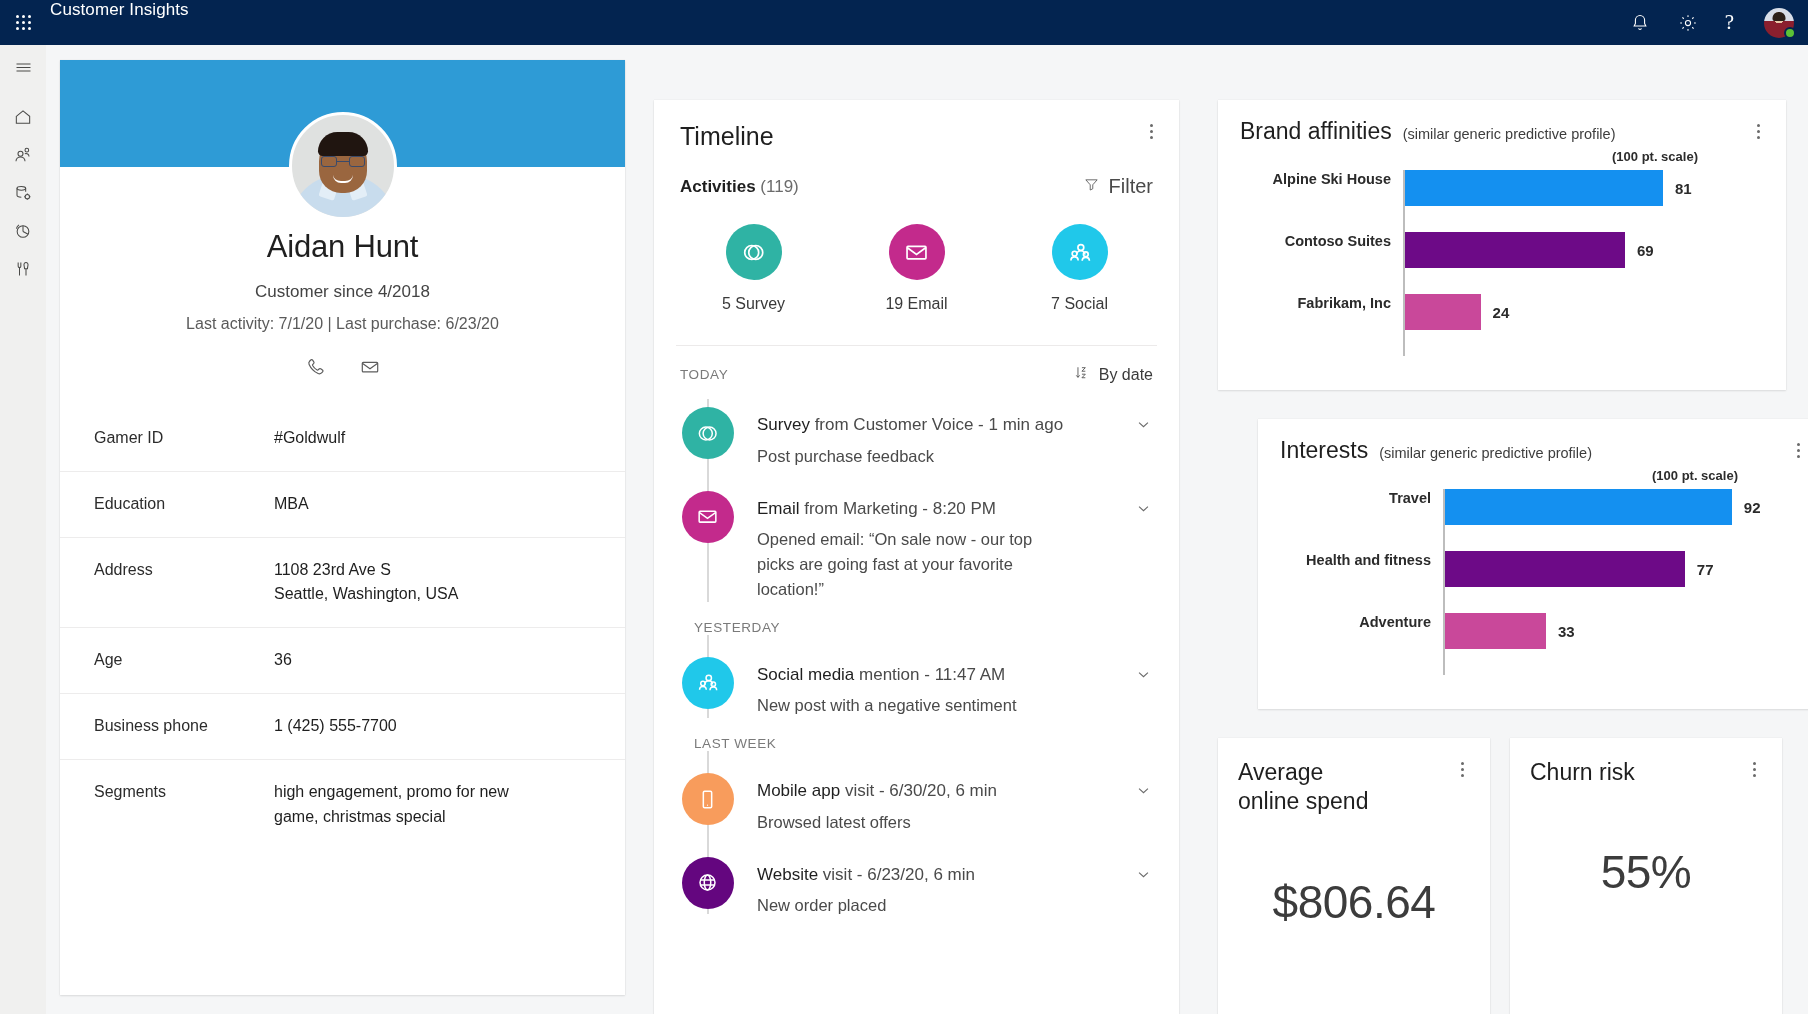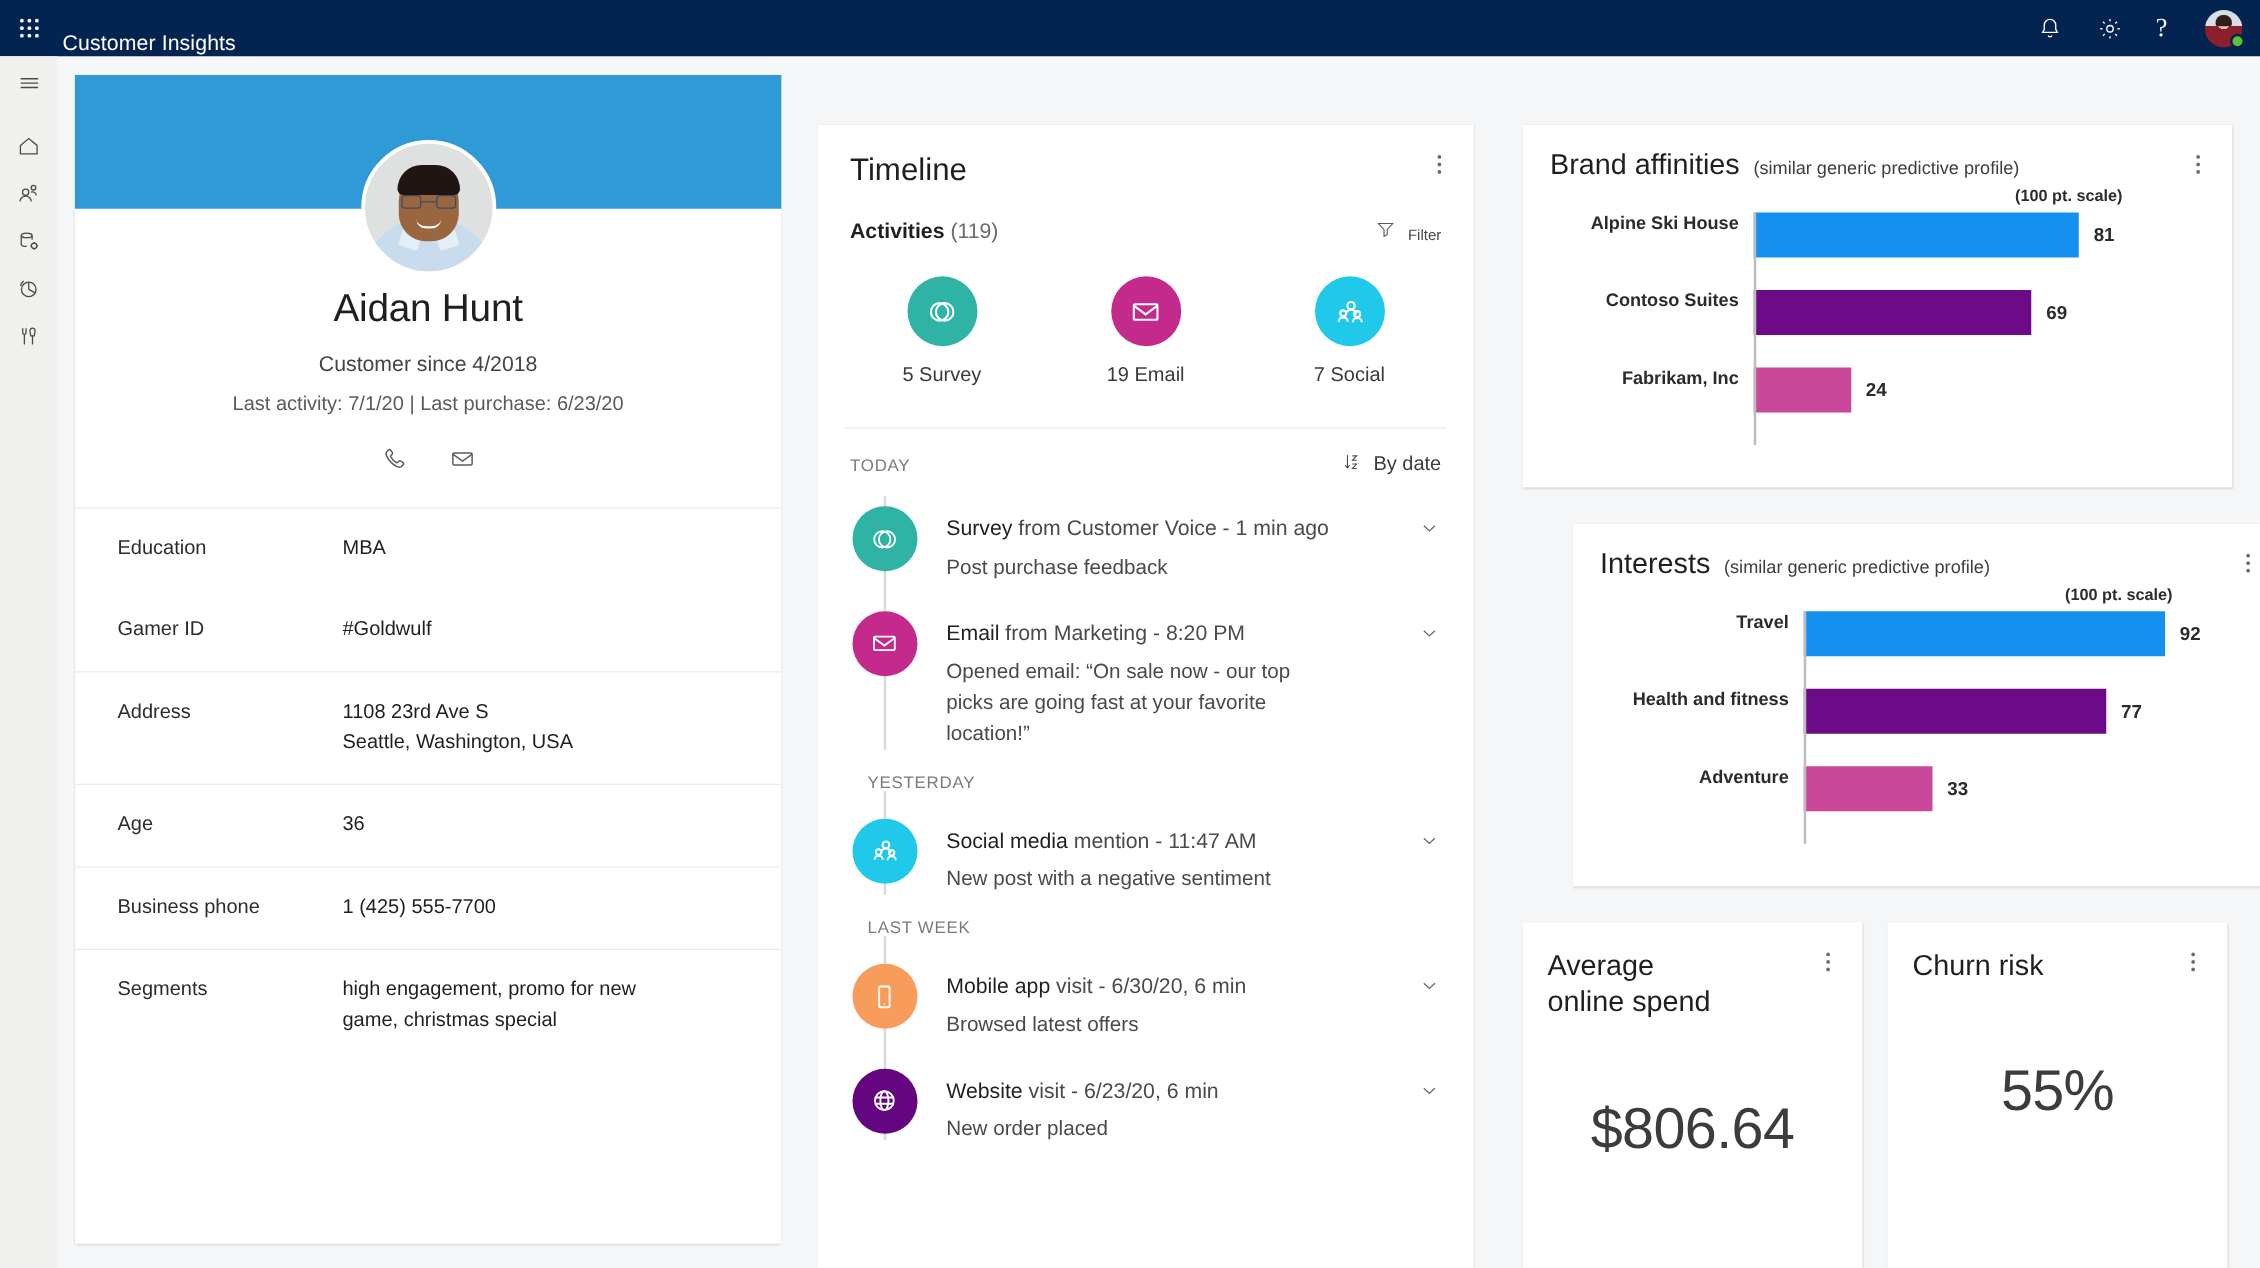--- a/index.html
+++ b/index.html
@@ -9,21 +9,21 @@
     font-family: "Liberation Sans", sans-serif;
     overflow: hidden;
     -webkit-font-smoothing: antialiased;
   }
 
   
   .topnav {
     position: absolute; top: 0; left: 0;
     width: 1808px; height: 45px;
     background: #032450;
-    display: flex; align-items: flex-end;
+    display: flex; align-items: flex-start;
   }
   .waffle {
     width: 46px; height: 45px;
     display: flex; align-items: center; justify-content: center;
     cursor: pointer;
   }
   .waffle-grid {
     display: grid; grid-template-columns: repeat(3, 3px);
     grid-template-rows: repeat(3, 3px); gap: 3px;
   }
@@ -126,21 +126,21 @@
   
   #timeline-card { left: 608px; top: 55px; width: 525px; height: 930px; }
   .tl-head { padding: 22px 26px 0 26px; position: relative; }
   .tl-title { font-size: 25px; color: #1f1f1f; font-weight: 400; }
   .kebab { position: absolute; right: 18px; top: 20px; width: 20px; height: 22px; cursor: pointer; display:flex; flex-direction:column; align-items:center; justify-content:center; gap:3px; }
   .kebab i { width: 3px; height: 3px; border-radius: 50%; background: #6a6a6a; display: block; }
   .tl-activities { display: flex; align-items: center; justify-content: space-between; padding: 0 26px; margin-top: 24px; }
   .act-label { font-size: 17px; color: #1f1f1f; }
   .act-label b { font-weight: 700; }
   .act-label span { color: #6b6b6b; }
-  .tl-filter { display: flex; align-items: flex-end; gap: 9px; cursor: pointer; color: #4a4a4a; font-size: 12px; }
+  .tl-filter { display: flex; align-items: flex-start; gap: 9px; cursor: pointer; color: #4a4a4a; font-size: 20px; }
   .tl-filter svg { stroke: #5a5a5a; fill: none; stroke-width: 1.25; }
 
   .act-tiles { display: flex; justify-content: space-around; padding: 0 18px; margin-top: 26px; }
   .act-tile { text-align: center; cursor: pointer; width: 96px; }
   .act-circle { width: 56px; height: 56px; border-radius: 50%; margin: 0 auto; display: flex; align-items: center; justify-content: center; }
   .act-circle svg { stroke: #fff; fill: none; stroke-width: 1.5; }
   .act-name { margin-top: 15px; font-size: 16px; color: #3a3a3a; }
 
   .tl-divider { height: 1px; background: #eceaea; margin: 32px 22px 0 22px; }
 
@@ -309,30 +309,30 @@
       </span>
       <span class="contact-ico">
         <svg viewBox="0 0 24 24" width="22" height="22">
             <rect x="3.6" y="7" width="16.8" height="10.4" rx="1"></rect>
             <path d="m3.6 8 8.4 6 8.4-6"></path>
           </svg>
       </span>
     </div>
 
     <div class="detail-list">
+      <div class="detail-row noline">
+        <div class="detail-label">Gamer ID</div>
+        <div class="detail-value">
+            <div>#Goldwulf</div>
+          </div>
+      </div>
       <div class="detail-row">
         <div class="detail-label">Education</div>
         <div class="detail-value">
             <div>MBA</div>
-          </div>
-      </div>
-      <div class="detail-row noline">
-        <div class="detail-label">Gamer ID</div>
-        <div class="detail-value">
-            <div>#Goldwulf</div>
           </div>
       </div>
       <div class="detail-row">
         <div class="detail-label">Address</div>
         <div class="detail-value">
           <div>1108 23rd Ave S</div>
           <div>Seattle, Washington, USA</div>
         </div>
       </div>
       <div class="detail-row">

